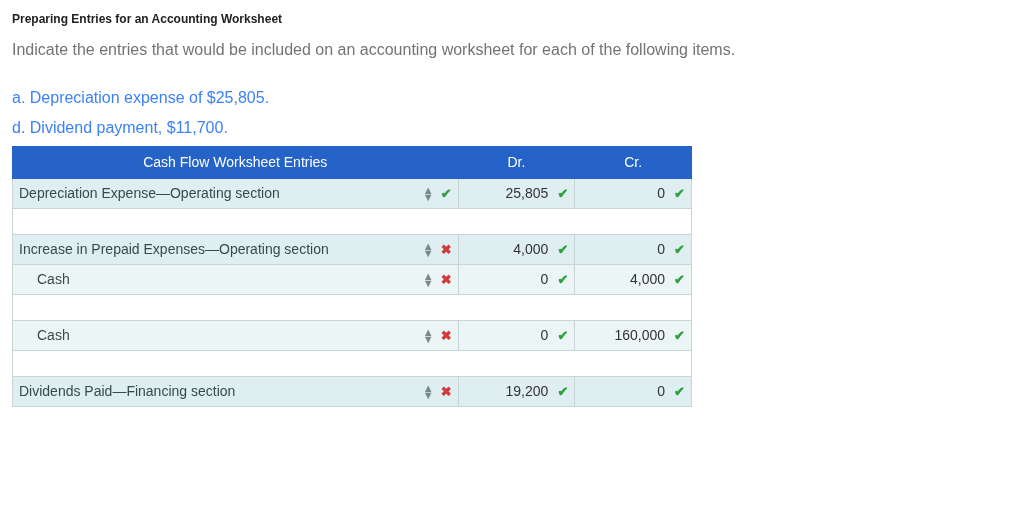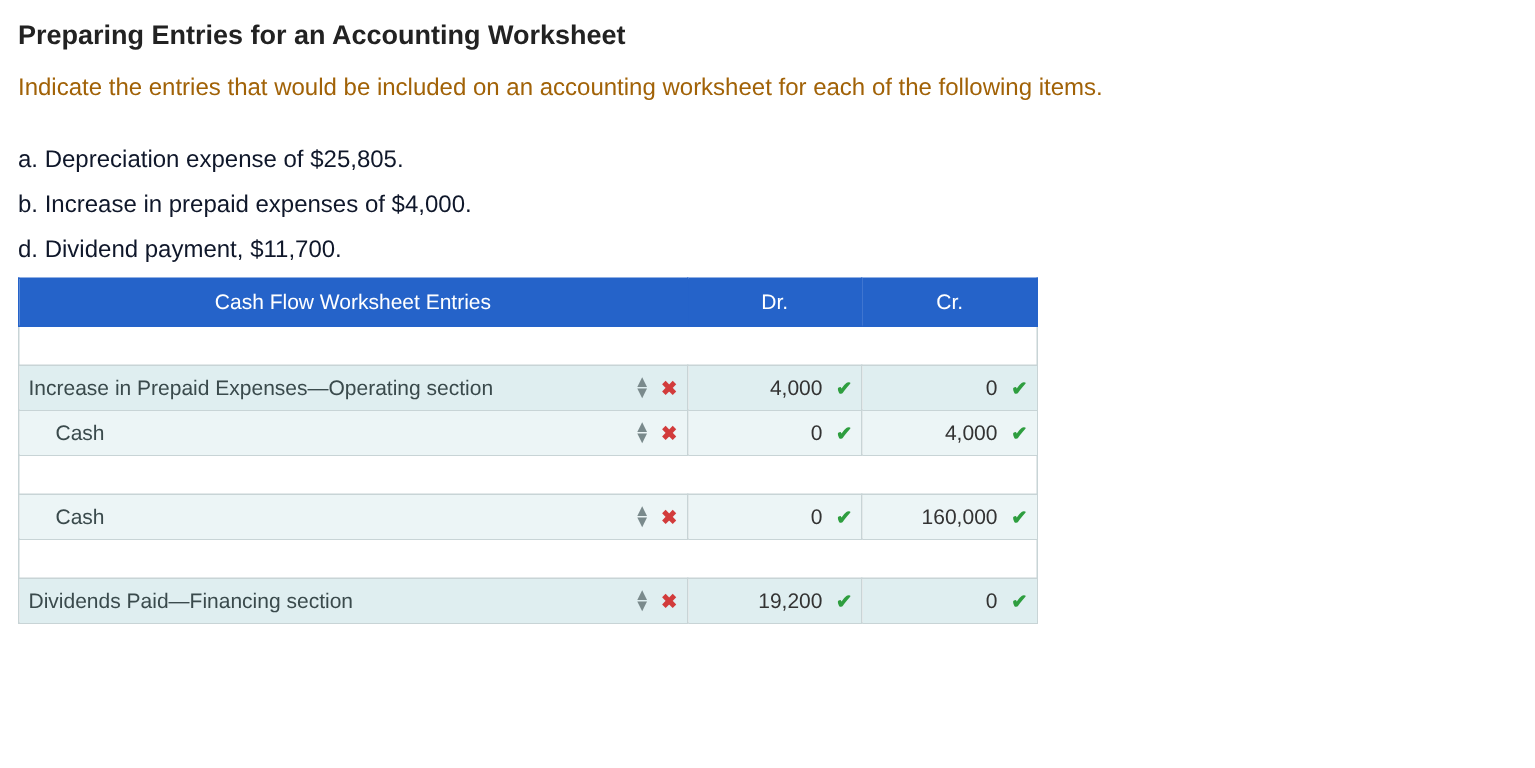--- a/index.html
+++ b/index.html
@@ -6,27 +6,27 @@
   body {
     font-family: "Segoe UI", "Helvetica Neue", Arial, sans-serif;
     margin: 0;
     padding: 10px 12px;
     color: #2e2e2e;
     font-size: 16px;
     line-height: 1.5;
     background: #fff;
   }
   h2 {
-    font-size: 18px;
+    font-size: 12px;
     font-weight: 700;
     color: #222;
     margin: 0 0 10px 0;
   }
-  .intro { color: #a16207; margin: 6px 0 24px 0; }
-  .items p { margin: 6px 0; color: #0f172a; }
+  .intro { color: #737373; margin: 6px 0 24px 0; }
+  .items p { margin: 6px 0; color: #3b82f6; }
   table {
     border-collapse: collapse;
     width: 680px;
     margin-top: 6px;
     font-size: 14px;
   }
   thead th {
     background: #2563c9;
     color: #fff;
     font-weight: 400;
@@ -85,33 +85,40 @@
     font-weight: 700;
   }
 </style>
 </head>
 <body>
 
 <h2>Preparing Entries for an Accounting Worksheet</h2>
 <p class="intro">Indicate the entries that would be included on an accounting worksheet for each of the following items.</p>
 <div class="items">
   <p>a. Depreciation expense of $25,805.</p>
-  <p>b. Increase in prepaid expenses of $4,000.</p>
   <p>d. Dividend payment, $11,700.</p>
 </div>
 
 <table>
   <thead>
     <tr>
       <th>Cash Flow Worksheet Entries</th>
       <th class="num">Dr.</th>
       <th class="num">Cr.</th>
     </tr>
   </thead>
   <tbody id="table-body">
+      <tr class="primary">
+        <td class="label"><span class="txt">Depreciation Expense—Operating section</span><span class="stepper">
+            <span>▲</span>
+            <span>▼</span>
+          </span><span class="row-mark mark-ok">✔</span></td>
+        <td class="num">25,805<span class="cell-mark mark-ok">✔</span></td>
+        <td class="num">0<span class="cell-mark mark-ok">✔</span></td>
+      </tr>
       <tr class="spacer">
         <td colspan="3"></td>
       </tr>
       <tr class="primary">
         <td class="label"><span class="txt">Increase in Prepaid Expenses—Operating section</span><span class="stepper">
             <span>▲</span>
             <span>▼</span>
           </span><span class="row-mark mark-bad">✖</span></td>
         <td class="num">4,000<span class="cell-mark mark-ok">✔</span></td>
         <td class="num">0<span class="cell-mark mark-ok">✔</span></td>

